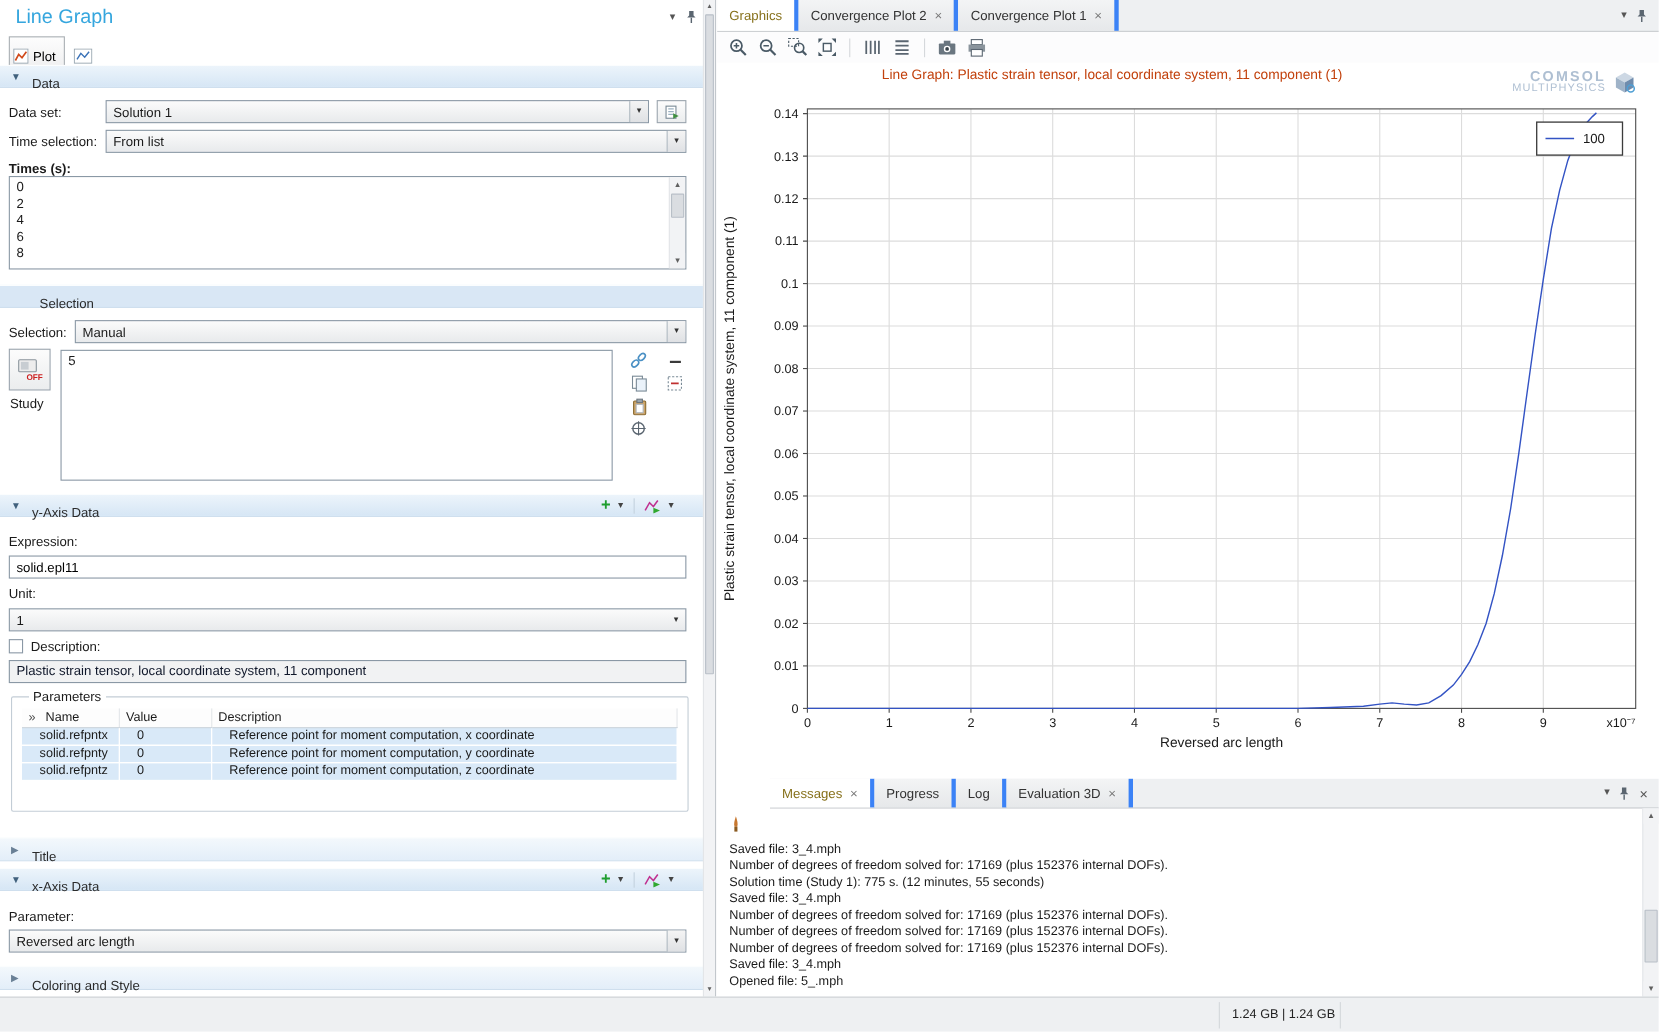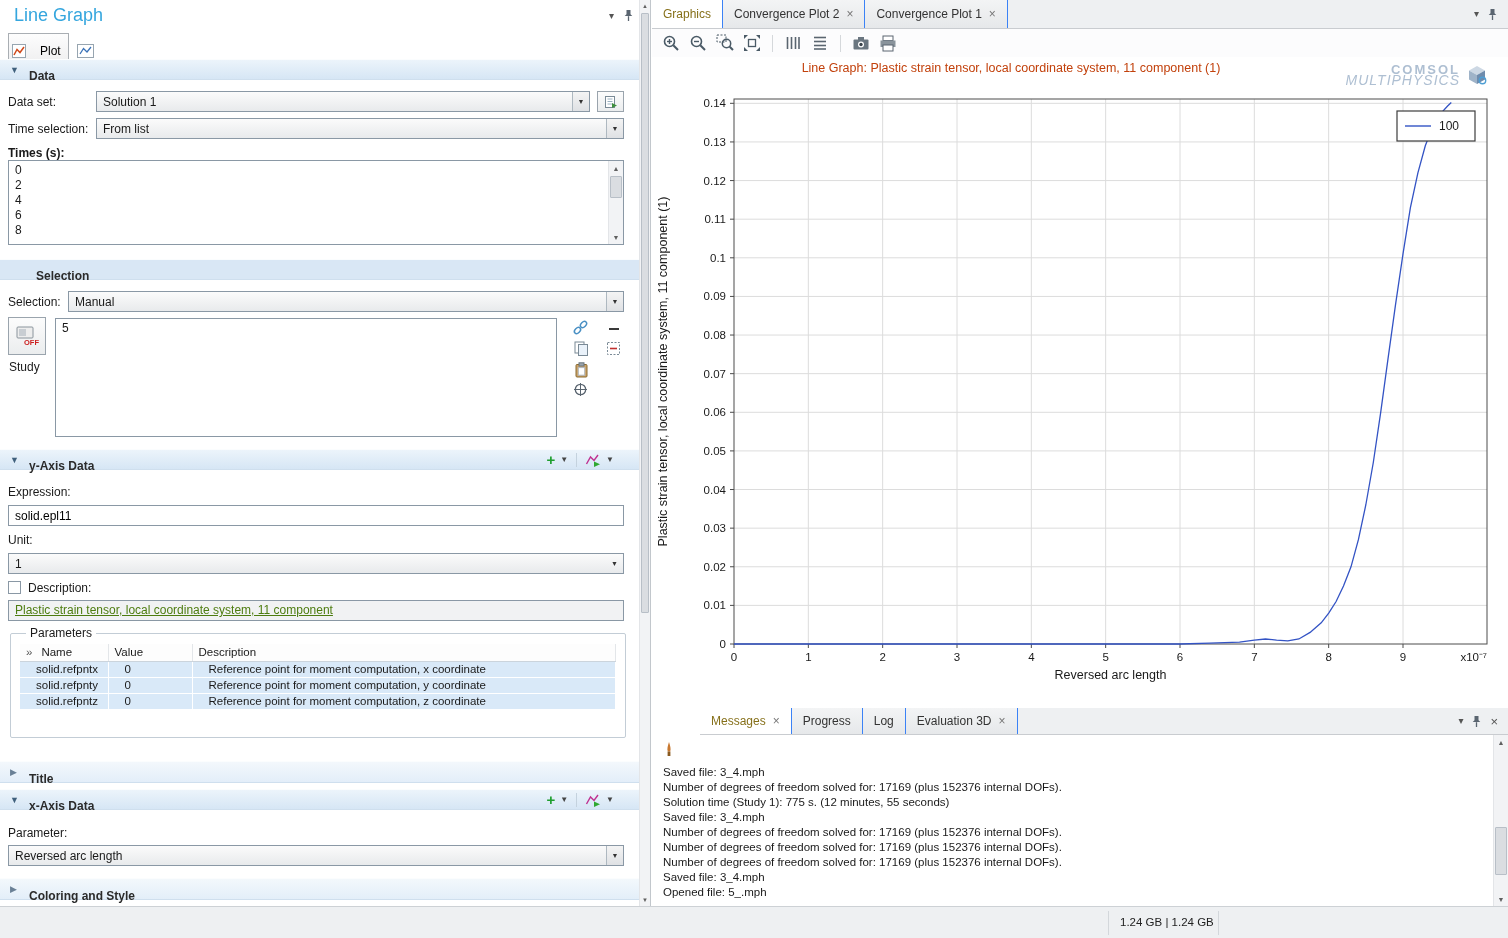--- a/index.html
+++ b/index.html
@@ -8,43 +8,43 @@
     width:1508px; height:938px; position:relative; overflow:hidden;
     font-family:"Liberation Sans", sans-serif; font-size:12px; color:#1a1a1a; background:#fff;
   }
 
   
   .left-panel { position:absolute; left:0; top:0; width:651px; height:906px; background:#fff; border-right:1px solid #c2c7cc; }
   .panel-title { position:absolute; left:14px; top:5px; font-size:18px; color:#35a6de; }
   .corner-icons { position:absolute; right:16px; top:9px; display:flex; gap:9px; align-items:center; }
   .chev { font-size:10px; color:#555; line-height:10px; }
   .plot-row { position:absolute; left:8px; top:33px; display:flex; gap:8px; align-items:center; }
-  .plot-btn { display:inline-flex; align-items:center; gap:14px; height:35px; padding:0 7px 0 3px;
+  .plot-btn { display:inline-flex; align-items:center; gap:4px; height:35px; padding:0 7px 0 3px;
     border:1px solid #a9aeb3; background:linear-gradient(#fdfdfd,#ededee); font-size:12px; font-family:inherit; }
   .iconbtn { display:inline-flex; align-items:center; justify-content:center; }
 
   .sec-h { position:absolute; left:0; width:640px; height:21px;
     background:linear-gradient(#ecf4fb,#d6e6f5); border-top:1px solid #fbfdfe; border-bottom:1px solid #cfdfee;
     display:flex; align-items:center; }
   .sec-h.flat { background:#d9e7f5; }
   .sec-h.lite { background:linear-gradient(#f3f8fc,#e3eef9); }
   .tri { margin-left:10px; font-size:9px; color:#41617d; width:10px; }
-  .sec-t { margin-left:9px; font-weight:700; color:#2b2b2b; font-size:12px;margin-top:13px; }
+  .sec-t { margin-left:9px; font-weight:400; color:#2b2b2b; font-size:12px;margin-top:13px; }
   .hdr-icons { margin-left:auto; margin-right:26px; display:flex; align-items:center; gap:5px; }
   .plus-g { color:#1f9e2f; font-weight:700; font-size:15px; line-height:14px; }
   .mini-chev { font-size:8px; color:#444; }
   .vsep { width:1px; height:14px; background:#c4d2de; margin:0 3px; }
 
   .lbl { position:absolute; font-size:12px; color:#1a1a1a; white-space:nowrap; }
   .dd { position:absolute; height:21px; border:1px solid #8a98a5; background:linear-gradient(#fbfbfb,#e8eaec); display:flex; align-items:center; }
   .dd .val { flex:1; padding:0 6px; white-space:nowrap; overflow:hidden; }
   .dd .arrow { width:17px; align-self:stretch; border-left:1px solid #aeb8c0; background:linear-gradient(#f4f4f4,#dfe1e4);
     display:flex; align-items:center; justify-content:center; font-size:7px; color:#333; }
   .tf { position:absolute; height:21px; border:1px solid #8a98a5; background:#fff; font-size:12px; padding:2px 6px; font-family:inherit; }
-  .tf.ro { background:#f1f2f3; color:#4d7c0f;text-decoration:underline; }
+  .tf.ro { background:#f1f2f3; color:#0f172a; }
   .listbox { position:absolute; border:1px solid #8a98a5; background:#fff; overflow:hidden; }
   .lb-line { padding:0 6px; height:15px; line-height:15px; font-size:12px; }
   .cb { position:absolute; width:13px; height:13px; border:1px solid #8a98a5; background:#fff; }
 
   .sb-v { position:absolute; background:#f2f3f5; border-left:1px solid #e3e5e8; }
   .sb-btn { position:absolute; left:0; width:100%; height:14px; display:flex; align-items:center; justify-content:center;
     font-size:7px; color:#606060; background:#f2f3f5; }
   .sb-thumb { position:absolute; left:1px; right:1px; background:#dadde1; border:1px solid #b8bfc7; border-radius:1px; }
 
   .active-btn { position:absolute; left:8px; top:317px; width:38px; height:38px; border:1px solid #9aa4ad;
@@ -57,33 +57,33 @@
     border-right:1px solid #e3e6e9; border-bottom:1px solid #cbd4dc; overflow:hidden; white-space:nowrap; }
   .ptable td { padding:1px 16px; height:16px; background:#d9e9f8; border-bottom:1px solid #fff; border-right:1px solid #fff;
     overflow:hidden; white-space:nowrap; }
   .hglyph { color:#555; margin-right:9px; }
 
   
   .right-top { position:absolute; left:652px; top:0; width:856px; height:708px; background:#fff; }
   .tabbar { display:flex; align-items:stretch; background:#eef0f2; border-bottom:1px solid #c9ccd0; height:29px; position:relative; }
   .tabs { display:flex; }
   .tab { padding:0 11px; font-size:12px; color:#333; background:linear-gradient(#f3f4f5,#e6e8ea);
-    border-right:1px solid #3b82f6; display:flex; align-items:center; gap:7px; }
+    border-right:4px solid #3b82f6; display:flex; align-items:center; gap:7px; }
   .tab.active { background:#fff; color:#86701a; }
   .tab-x { color:#777; font-size:12px; }
   .tabbar-right { margin-left:auto; display:flex; align-items:center; gap:8px; padding-right:10px; color:#555; }
   .gtoolbar { height:28px; display:flex; align-items:center; padding-left:8px; gap:5px; background:#fcfcfd; }
   .tbtn { width:22px; height:22px; display:flex; align-items:center; justify-content:center; }
   .tsep { width:1px; height:17px; background:#d5d8db; margin:0 4px; }
   .gcanvas { position:relative; width:856px; height:651px; background:#fff; }
   .chart-title { position:absolute; left:359px; top:4px; transform:translateX(-50%); font-size:12.5px; color:#c2410c; white-space:nowrap; }
   .logo { position:absolute; right:20px; top:7px; display:flex; align-items:center; gap:6px; }
   .logo-txt { display:flex; flex-direction:column; align-items:flex-end; line-height:11px; }
   .logo-1 { font-size:13px; font-weight:700; letter-spacing:2px; color:#aebfd2; }
-  .logo-2 { font-size:14px; letter-spacing:1px; color:#aebfd2;font-style:italic; }
+  .logo-2 { font-size:10px; letter-spacing:1px; color:#aebfd2; }
 
   
   .messages-panel { position:absolute; left:652px; top:708px; width:856px; height:198px; background:#fff; }
   .msg-content { position:absolute; left:0; top:27px; right:15px; bottom:0; overflow:hidden; }
   .msg-icon { position:absolute; left:11px; top:6px; }
   .msg-lines { position:absolute; left:11px; top:30px; right:4px; }
   .msg-line { font-size:11.5px; line-height:15px; white-space:nowrap; }
 
   
   .statusbar { position:absolute; left:0; top:906px; width:1508px; height:32px; background:#eef0f2; border-top:1px solid #cdd1d5; }

